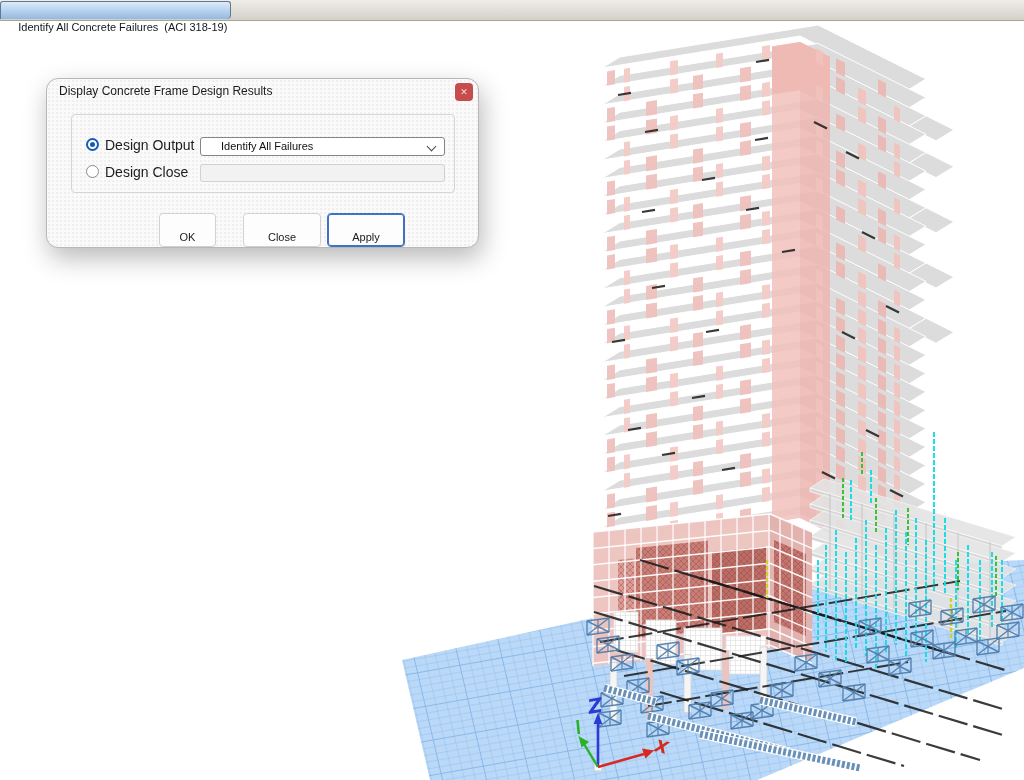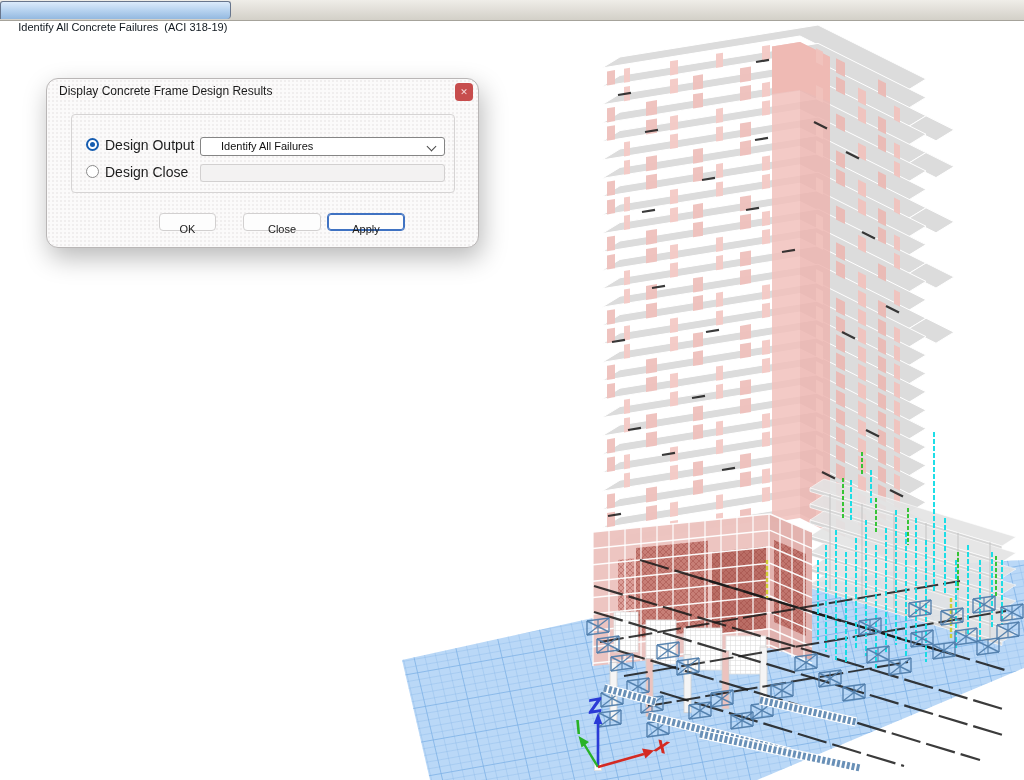--- a/index.html
+++ b/index.html
@@ -41,21 +41,21 @@
   #l2{left:58px;top:85px;}
   .dropdown{position:absolute;left:153px;top:58px;width:245px;height:19px;border:1px solid #858585;
           border-radius:3px;background:#fff;font-size:11px;line-height:17px;padding-left:20px;
           box-sizing:border-box;color:#111;}
   .chev{position:absolute;right:9px;top:5px;width:6px;height:6px;
           border-right:1.3px solid #4a4a4a;border-bottom:1.3px solid #4a4a4a;transform:rotate(45deg);}
   .field-disabled{position:absolute;left:153px;top:85px;width:245px;height:18px;border:1px solid #d2d0d0;
           border-radius:3px;background:#f3f2f2;box-sizing:border-box;}
   .btn{position:absolute;top:134px;height:17px;border:1px solid #d2d0d0;border-radius:4px;
           background:#fdfdfd;font-size:11px;line-height:15px;text-align:center;color:#1b1b1b;
-          box-sizing:border-box;padding:8px;font-family:inherit;}
+          box-sizing:border-box;padding:16px;font-family:inherit;}
   #b-ok{left:112px;width:57px;}
   #b-close{left:196px;width:78px;}
   #b-apply{left:280px;width:78px;border:1px solid #3f72c2;box-shadow:inset 0 0 0 1px #3f72c2;}
 </style>
 </head>
 <body>
 
 <svg id="model" width="1024" height="780" viewBox="0 0 1024 780">
   <defs>
     <clipPath id="gclip">

